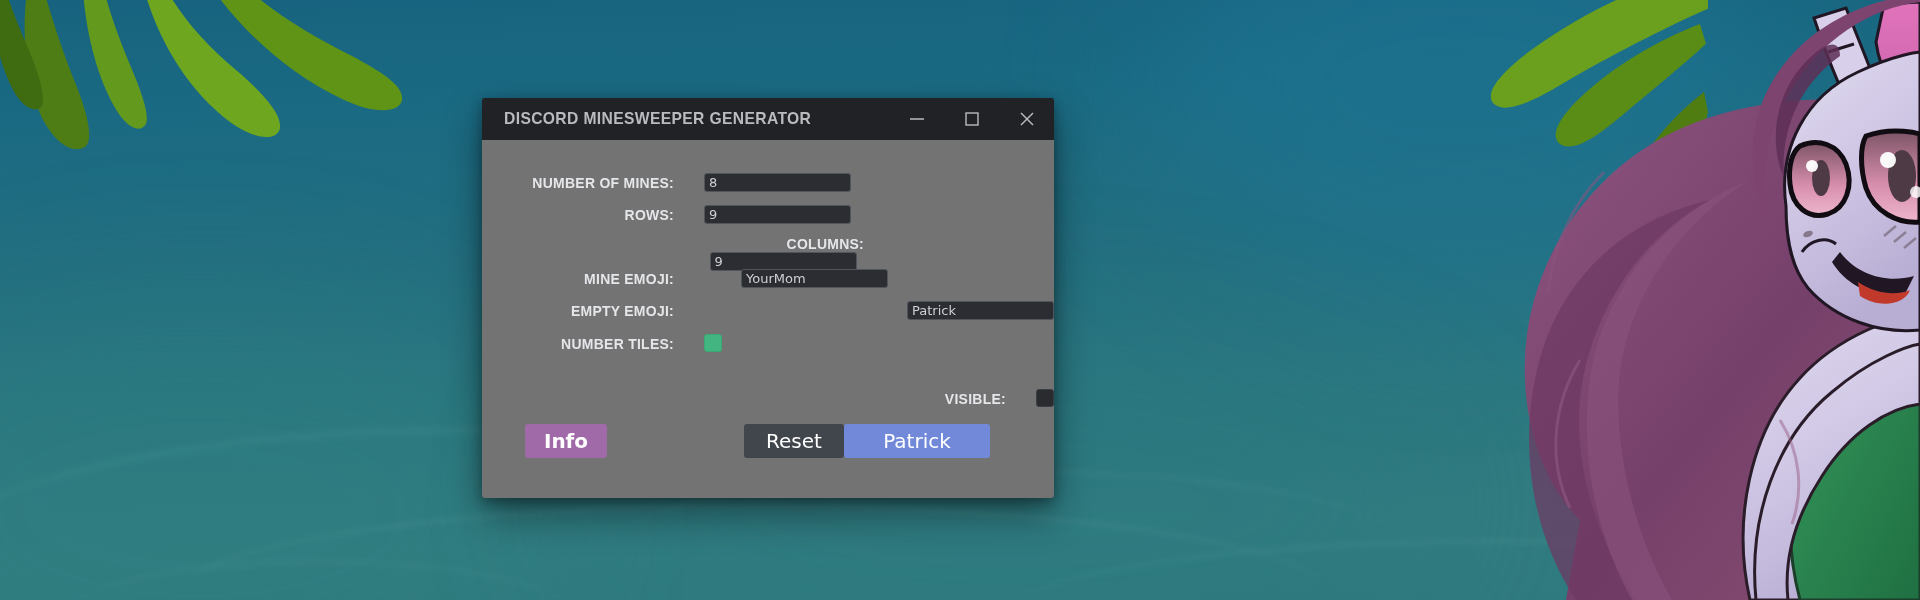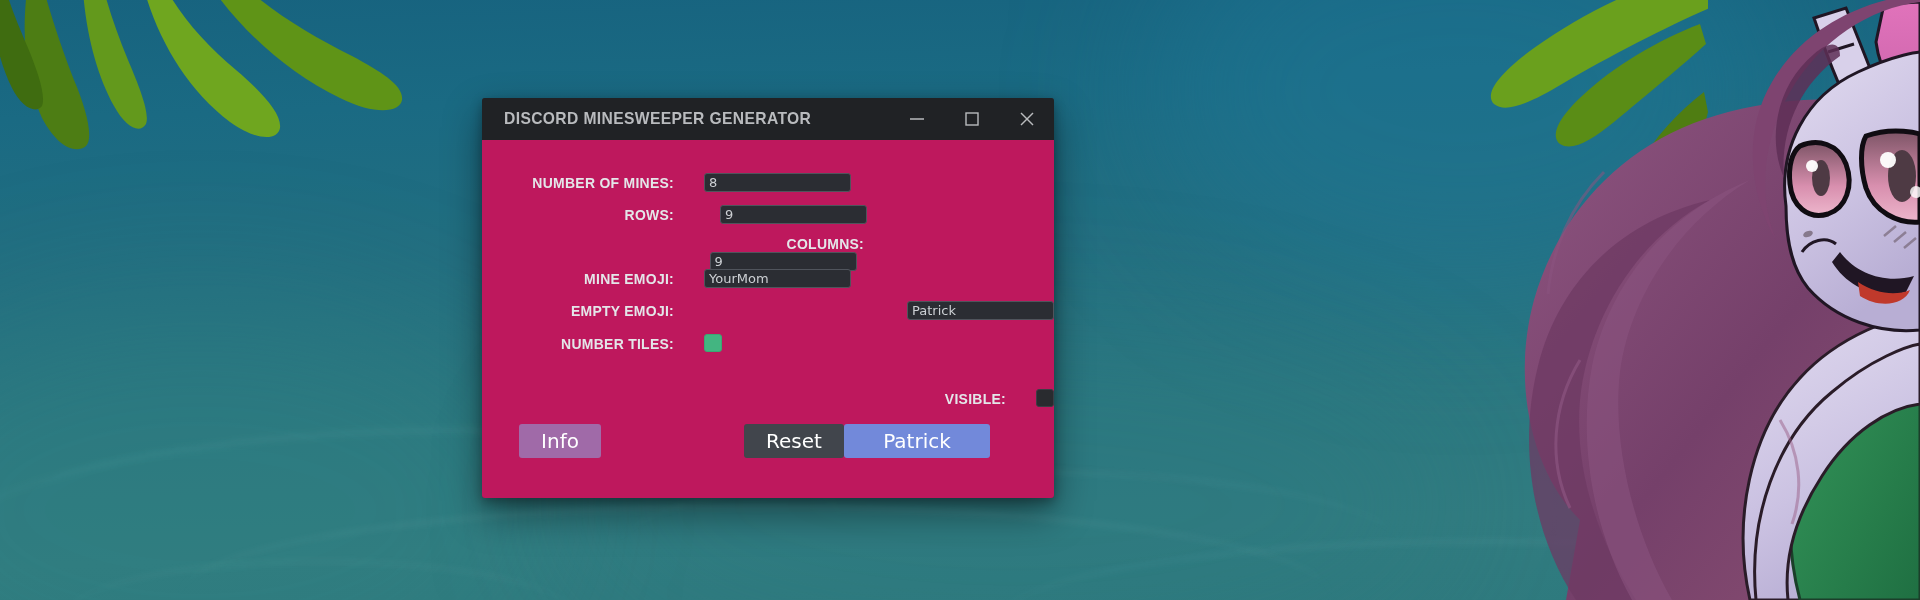--- a/index.html
+++ b/index.html
@@ -107,21 +107,21 @@
     align-items: center;
     justify-content: center;
     cursor: pointer;
   }
   .win-btn svg { display: block; }
 
   
   #form-body {
     position: relative;
     height: 358px;
-    background: #be185d;
+    background: #737373;
   }
 
   .field-row {
     position: absolute;
     left: 0;
     width: 100%;
     height: 22px;
     display: flex;
     align-items: center;
   }
@@ -183,21 +183,21 @@
     color: #ffffff;
     font-size: 20px;
     font-family: "DejaVu Sans", sans-serif;
     font-weight: normal;
     cursor: pointer;
     line-height: 34px;
     padding: 0;
     text-align: center;
   }
 
-  #btn-info     { left: 37px;  width: 82px;  background: #a06aa8; }
+  #btn-info     { left: 43px;  width: 82px;  background: #a06aa8; font-weight: bold; }
   #btn-reset    { left: 262px; width: 100px; background: #41454c; }
   #btn-generate { left: 362px; width: 146px; background: #7289da; }
 </style>
 </head>
 <body>
 
 <div id="wallpaper">
 
   <div class="glow g1"></div>
   <div class="glow g2"></div>
@@ -338,35 +338,35 @@
 
   <div id="form-body">
 
     <div class="field-row" style="top:31px;">
       <div class="field-label">NUMBER OF MINES:</div>
       <div class="field-control">
         <input class="text-input" type="text" value="8" style="">
       </div>
     </div>
 
-    <div class="field-row" style="top:63px;gap:16px;">
+    <div class="field-row" style="top:63px;">
       <div class="field-label">ROWS:</div>
       <div class="field-control">
         <input class="text-input" type="text" value="9" style="">
       </div>
     </div>
 
     <div class="field-row" style="top:95px;flex-direction:column;">
       <div class="field-label">COLUMNS:</div>
       <div class="field-control">
         <input class="text-input" type="text" value="9" style="">
       </div>
     </div>
 
-    <div class="field-row" style="top:127px;">
+    <div class="field-row" style="top:127px;gap:37px;">
       <div class="field-label">MINE EMOJI:</div>
       <div class="field-control">
         <input class="text-input" type="text" value="YourMom" style="">
       </div>
     </div>
 
     <div class="field-row" style="top:159px;justify-content:space-between;">
       <div class="field-label">EMPTY EMOJI:</div>
       <div class="field-control">
         <input class="text-input" type="text" value="Patrick" style="">

